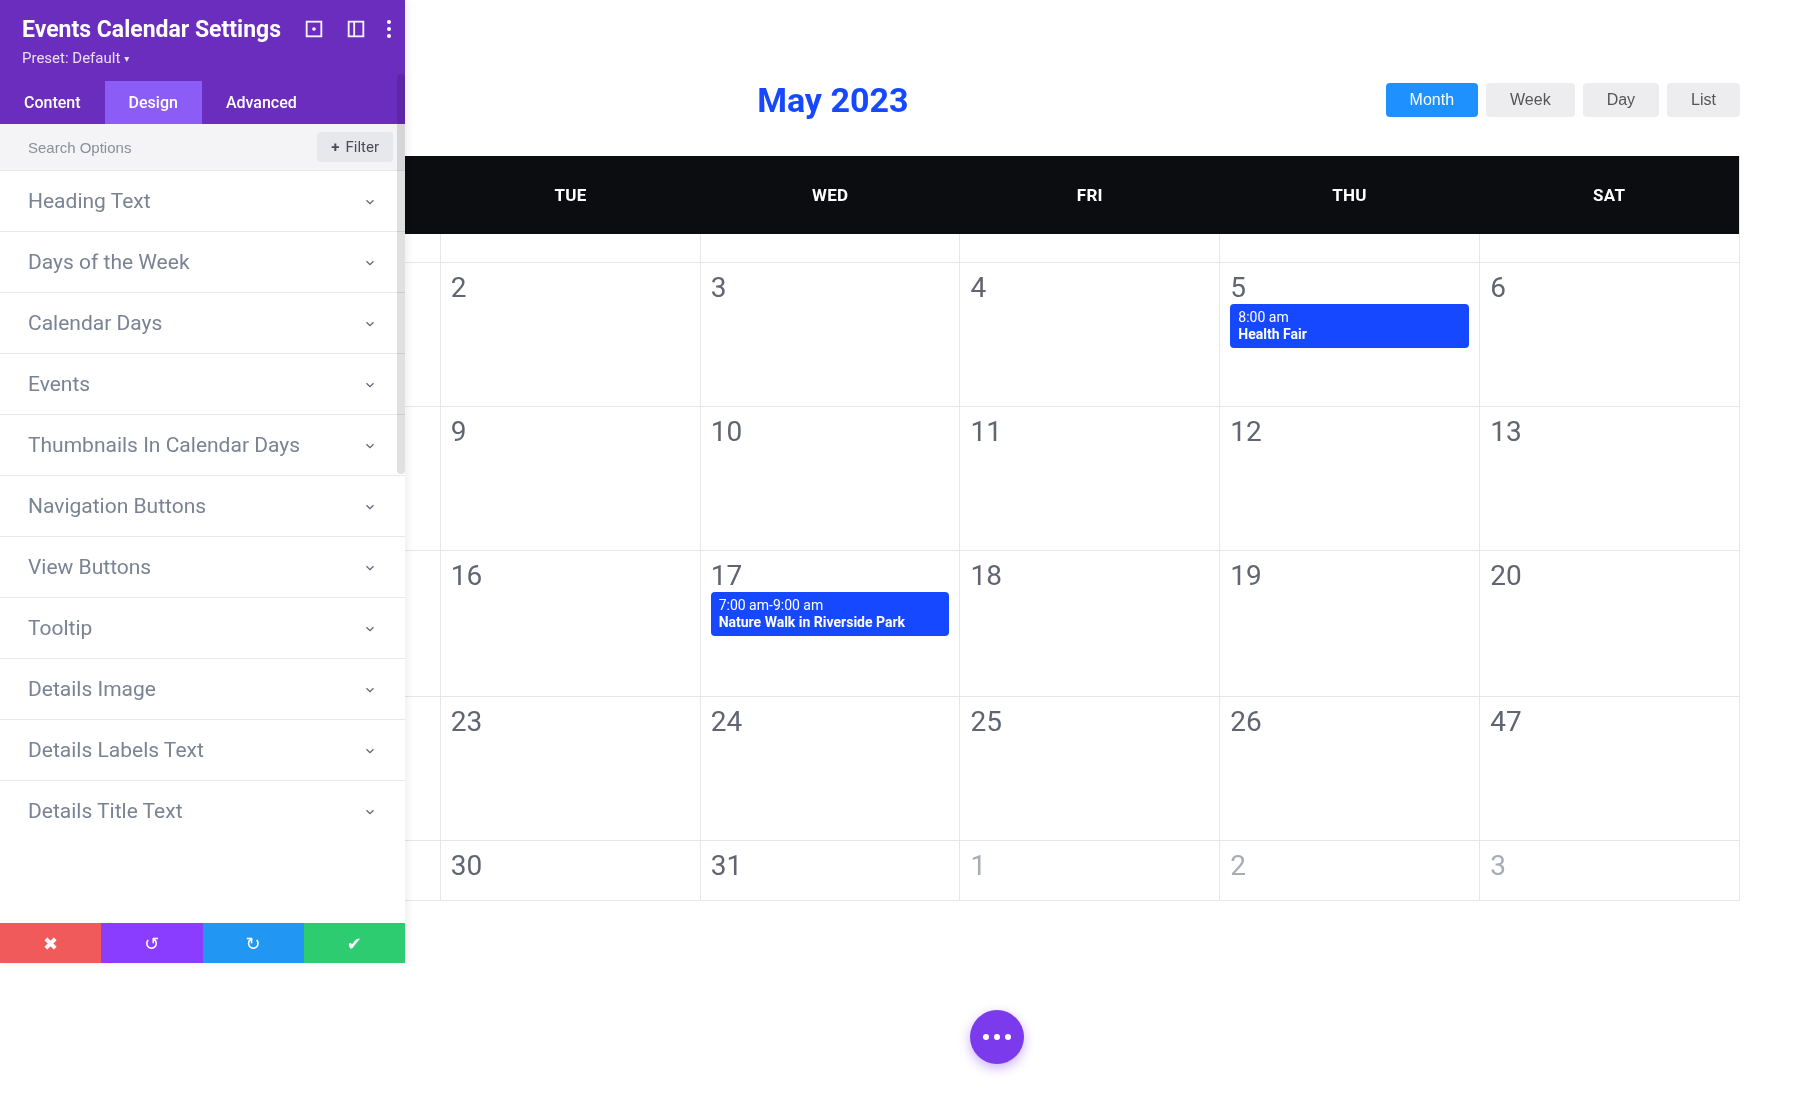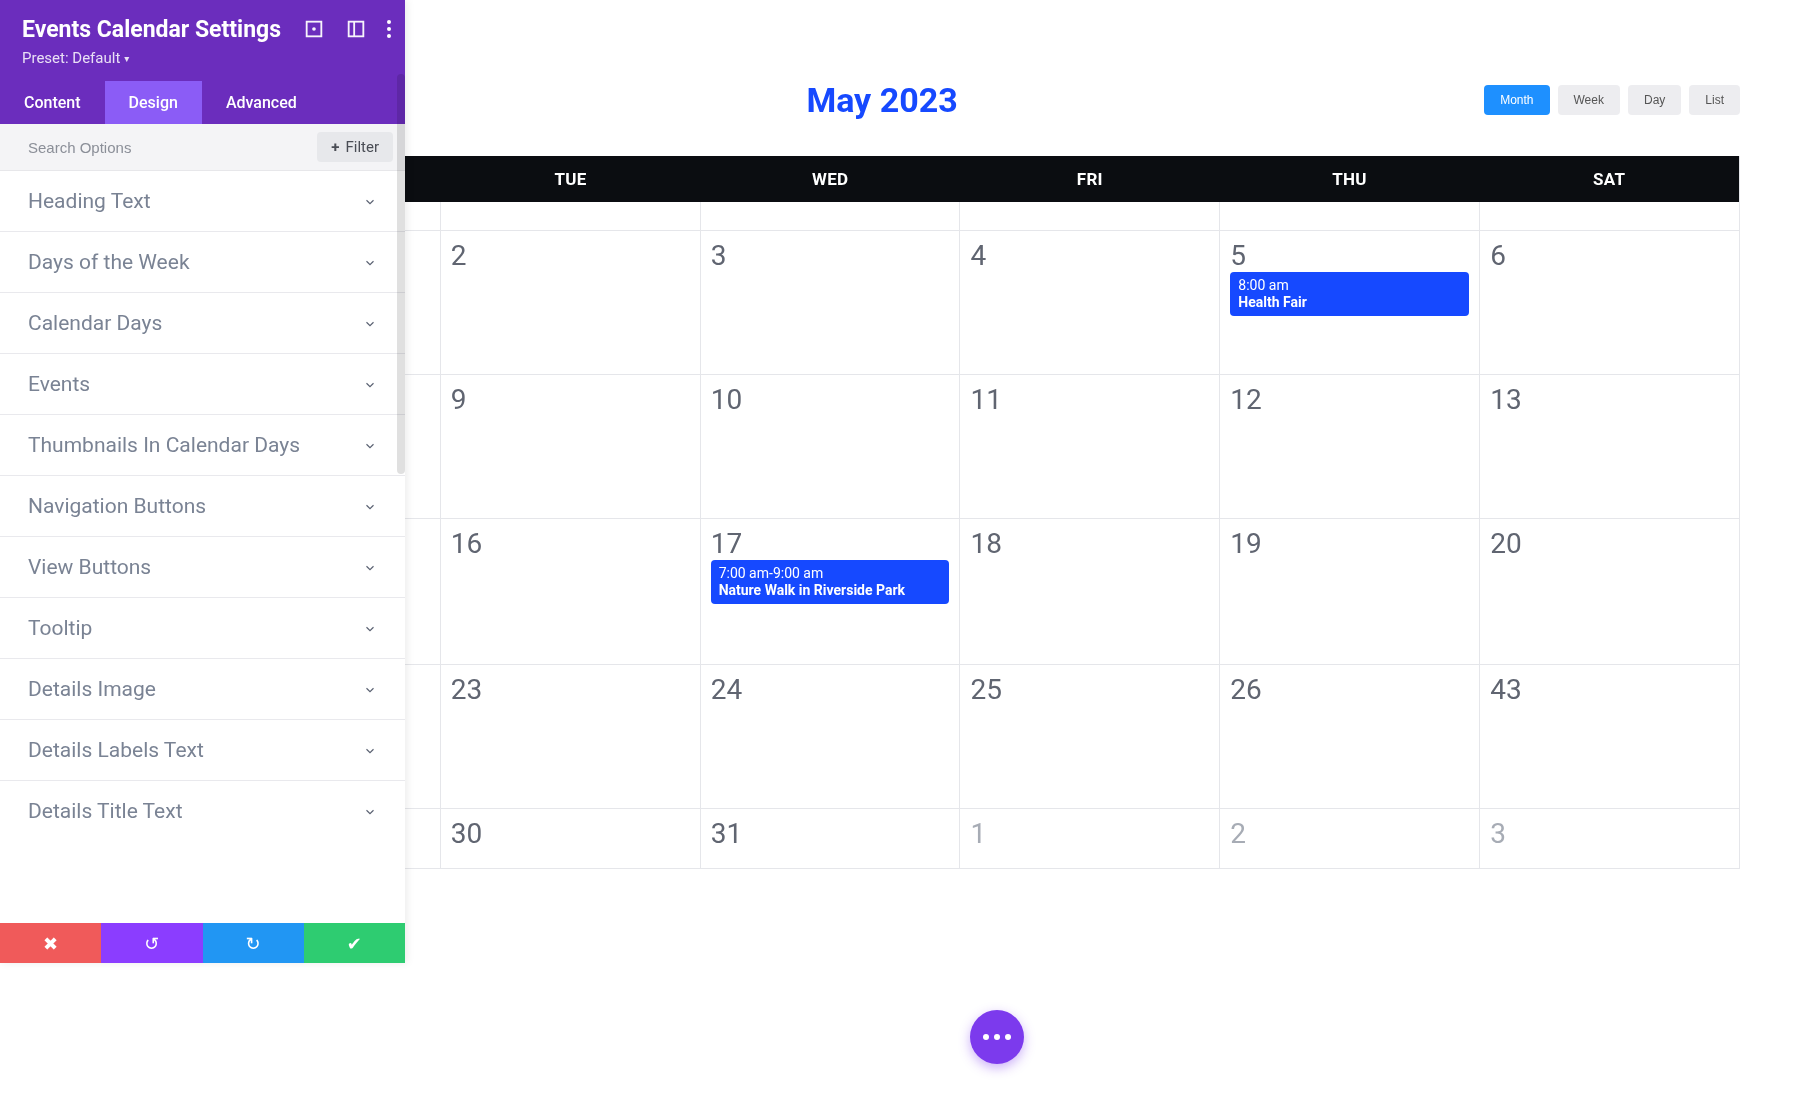--- a/index.html
+++ b/index.html
@@ -41,26 +41,26 @@
     .foot-undo, .foot-redo-x { background: #8b3dff; }
     .foot-redo { background: #2196f3; }
     .foot-save { background: #2ecc71; }
     
     
     .main { position: absolute; left: 0; top: 0; right: 0; padding-left: 0; }
     .cal-wrap { margin: 0 60px 0 0; padding-top: 80px; padding-left: 180px; }
     .cal-header { display: flex; align-items: center; justify-content: space-between; padding: 0 0 36px 0; }
     .cal-title { color: #1649ff; font-size: 34px; font-weight: 700; flex: 1; text-align: center; }
     .view-btns { display: flex; gap: 8px; }
-    .view-btn { background: #ededf0; color: #555; border: none; border-radius: 4px; padding: 8px 16px; font-size: 12px; cursor: pointer; }
+    .view-btn { background: #ededf0; color: #555; border: none; border-radius: 4px; padding: 8px 24px; font-size: 16px; cursor: pointer; }
     .view-btn.active { background: #1e90ff; color: #fff; }
     
     .cal-grid { border: 1px solid #e5e6ea; border-top: none; }
     .dow-row { display: flex; background: #0b0d11; }
-    .dow-cell { flex: 1; color: #fff; text-align: center; font-weight: 700; font-size: 17px; padding: 13px 0; letter-spacing: 0.3px; }
+    .dow-cell { flex: 1; color: #fff; text-align: center; font-weight: 700; font-size: 17px; padding: 29px 0; letter-spacing: 0.3px; }
     
     .weeks { }
     .week-row { display: flex; height: 144px; border-top: 1px solid #e5e6ea; }
     .week-row.tall { height: 146px; }
     .day-cell { flex: 1; border-right: 1px solid #e5e6ea; padding: 8px 10px; position: relative; background: #fff; }
     .day-cell:last-child { border-right: none; }
     .day-cell.other-month .day-num { color: #a7acb5; }
     .day-num { font-size: 28px; color: #606571; font-weight: 400; }
     .spacer-row { height: 28px; display: flex; }
     .spacer-row .day-cell { height: 28px; }
@@ -142,21 +142,21 @@
           <div class="day-cell"><span class="day-num">19</span></div>
           <div class="day-cell"><span class="day-num">20</span></div>
         </div>
 
         <div class="week-row">
           <div class="day-cell"><span class="day-num">22</span></div>
           <div class="day-cell"><span class="day-num">23</span></div>
           <div class="day-cell"><span class="day-num">24</span></div>
           <div class="day-cell"><span class="day-num">25</span></div>
           <div class="day-cell"><span class="day-num">26</span></div>
-          <div class="day-cell"><span class="day-num">43</span></div>
+          <div class="day-cell"><span class="day-num">47</span></div>
         </div>
 
         <div class="week-row" style="height:60px;">
           <div class="day-cell"><span class="day-num">29</span></div>
           <div class="day-cell"><span class="day-num">30</span></div>
           <div class="day-cell"><span class="day-num">31</span></div>
           <div class="day-cell other-month"><span class="day-num">1</span></div>
           <div class="day-cell other-month"><span class="day-num">2</span></div>
           <div class="day-cell other-month"><span class="day-num">3</span></div>
         </div>

